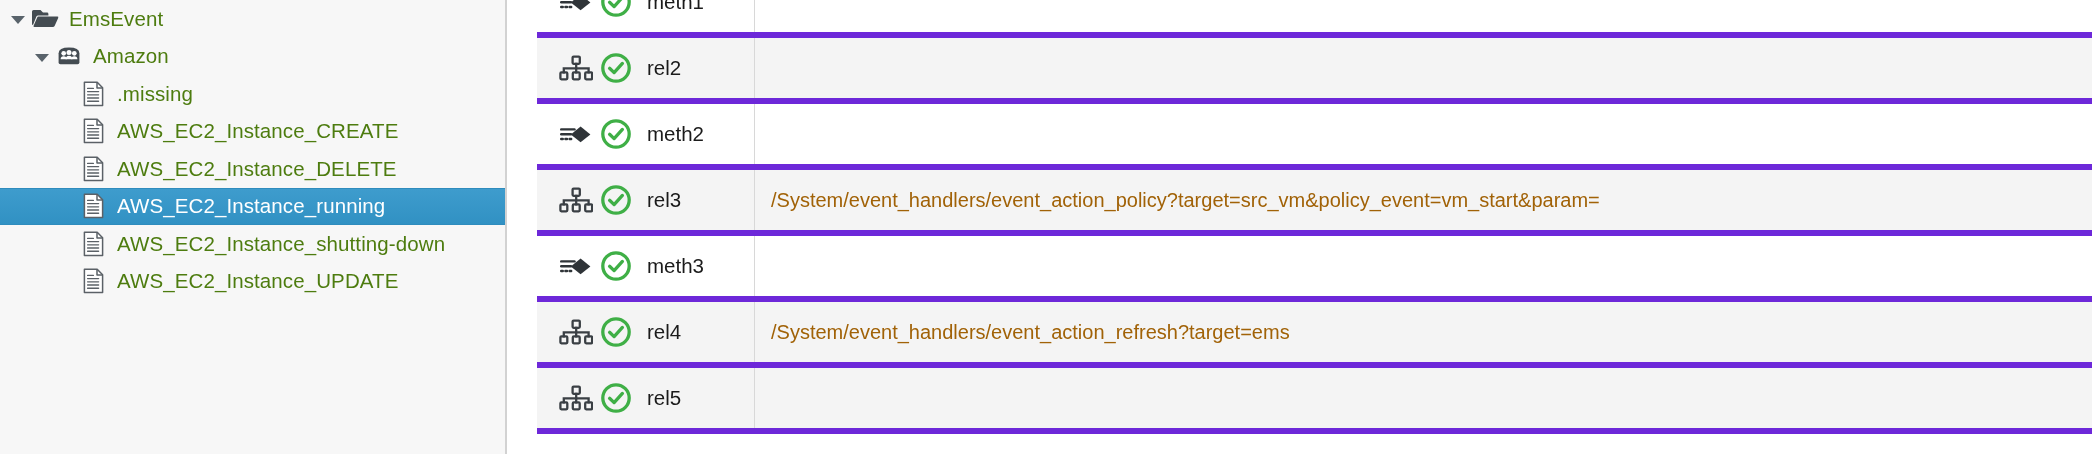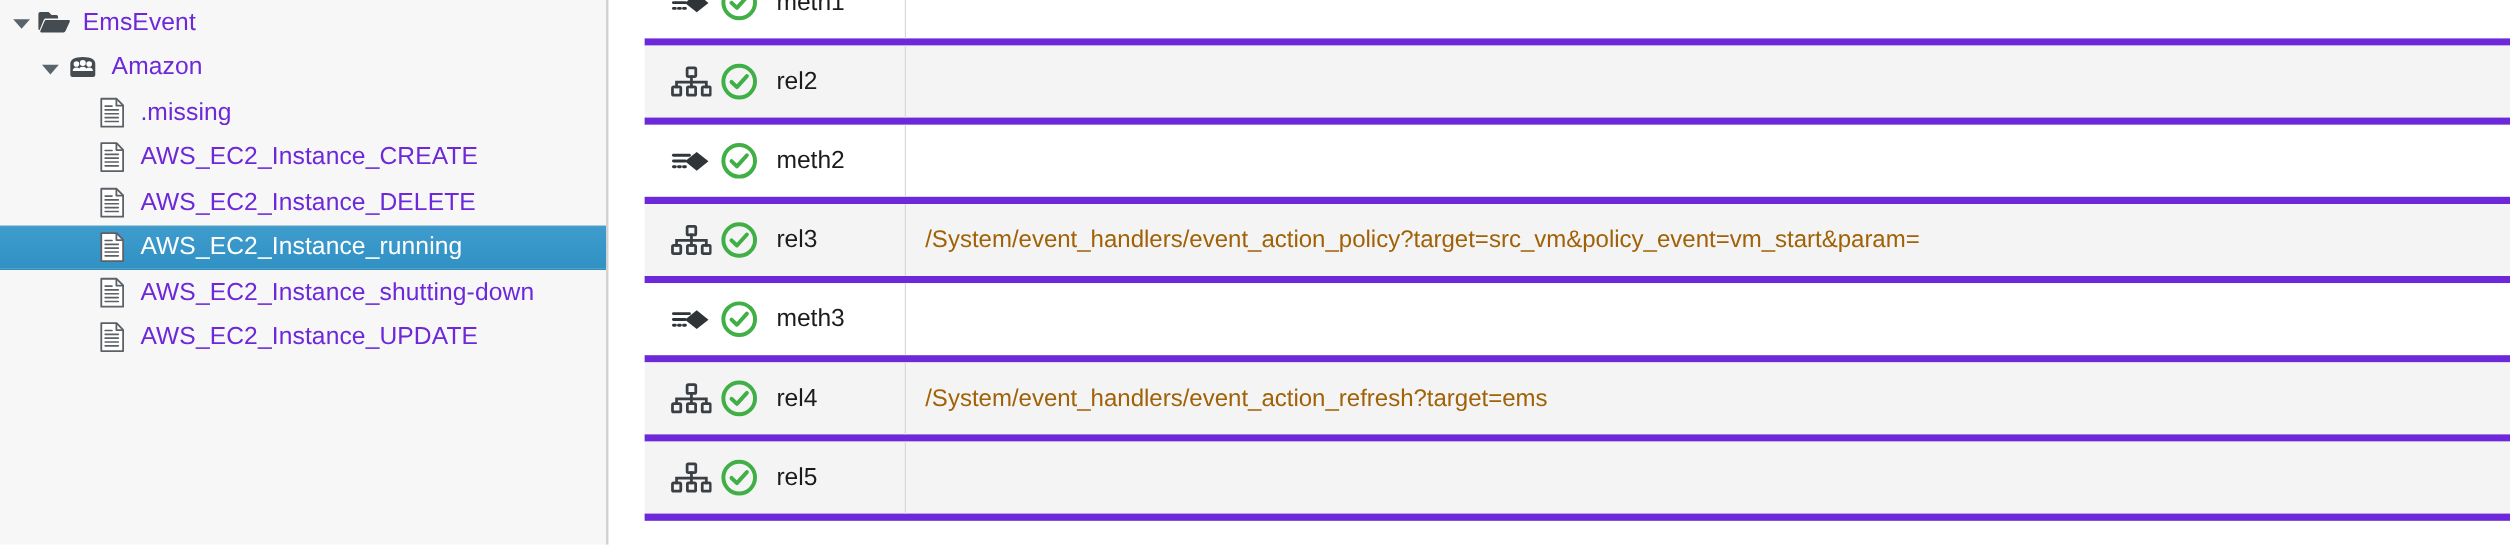--- a/index.html
+++ b/index.html
@@ -47,21 +47,21 @@
     border-left:7px solid transparent;
     border-right:7px solid transparent;
     border-top:8px solid #59636b;
   }
 
   
   .ico{flex:0 0 auto;position:relative;width:30px;height:30px;margin-right:9px;}
   .ico svg{display:block;width:30px;height:30px;}
 
   .tree-label{
-    font-size:20.5px;color:#6d28d9;letter-spacing:0.1px;
+    font-size:20.5px;color:#4d7c0f;letter-spacing:0.1px;
     line-height:1;
   }
   .tree-row.selected .tree-label{color:#ffffff;}
 
   
   .table-panel{
     position:absolute;left:537px;top:0;width:1555px;height:454px;
     background:#ffffff;overflow:hidden;
   }
   .grid{

